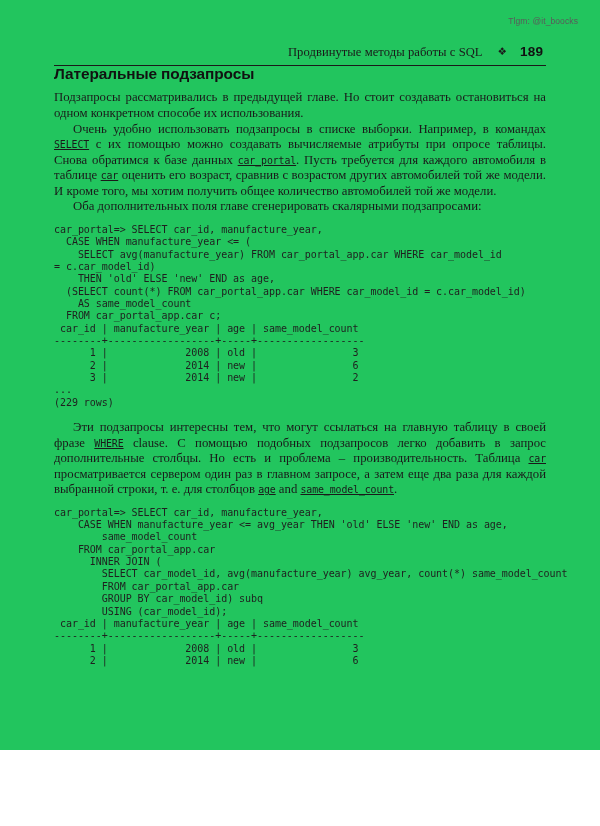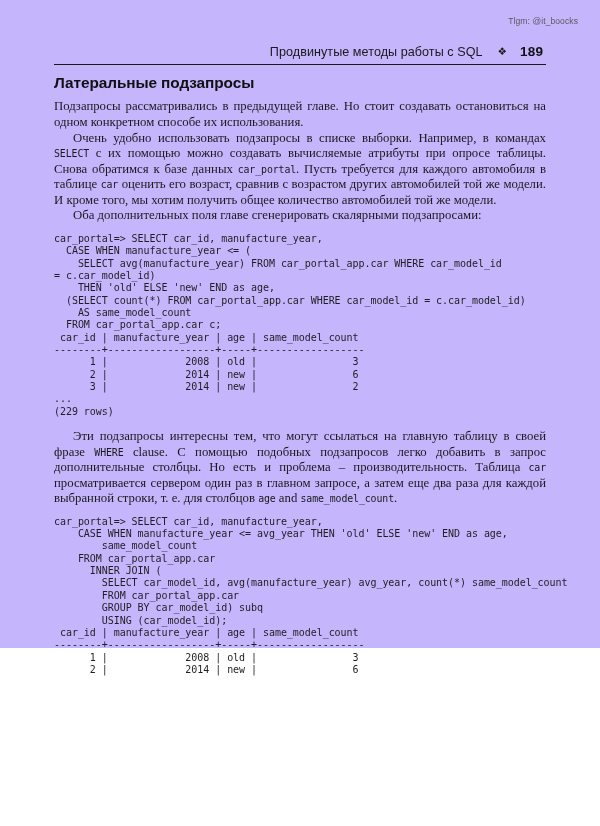--- a/index.html
+++ b/index.html
@@ -14,22 +14,22 @@
     position: relative;
     font-family: "Liberation Serif", serif;
     color: #1a1a1a;
     overflow: hidden;
   }
 
   .page {
     position: absolute;
     inset: 0;
     width: 600px;
-    height: 648px;
-    background: #c4b5fd;
+    height: 750px;
+    background: #22c55e;
   }
 
   
   .tag-line {
     position: absolute;
     top: 16px;
     right: 22px;
     font-family: "Liberation Sans", sans-serif;
     font-size: 8.5px;
     color: #5a5a5a;
@@ -44,21 +44,21 @@
     left: 54px;
     right: 54px;
     display: flex;
     align-items: baseline;
     justify-content: flex-end;
     gap: 0;
     padding-bottom: 5px;
     border-bottom: 1.4px solid #1a1a1a;
   }
   .rh-title {
-    font-family: Liberation Sans, sans-serif;
+    font-family: Liberation Serif, serif;
     font-size: 12.6px;
     color: #1a1a1a;
     letter-spacing: .05px;
     white-space: nowrap;
   }
   .rh-ornament {
     font-family: "DejaVu Sans", sans-serif;
     font-size: 10.5px;
     color: #1a1a1a;
     margin: 0 13px 0 15px;
@@ -71,21 +71,21 @@
     font-weight: bold;
     font-size: 13.5px;
     color: #111;
     letter-spacing: .2px;
     min-width: 26px;
   }
 
   
   .column {
     position: absolute;
-    top: 74px;
+    top: 65px;
     left: 54px;
     width: 492px;
   }
 
   h2.section-title {
     font-family: "Liberation Sans", sans-serif;
     font-weight: bold;
     font-size: 15.4px;
     color: #111;
     margin: 0 0 7px 0;
@@ -118,20 +118,21 @@
     color: #1f1f1f;
     white-space: pre;
     letter-spacing: -.05px;
   }
 
   
   code.inline {
     font-family: "DejaVu Sans Mono", monospace;
     font-size: 9.9px;
     letter-spacing: -.1px;
+    text-decoration: underline;
   }
 </style>
 </head>
 <body>
 
 <div class="page">
 
   <div class="tag-line">Tlgm: @it_boocks</div>
 
   <div class="running-head">

